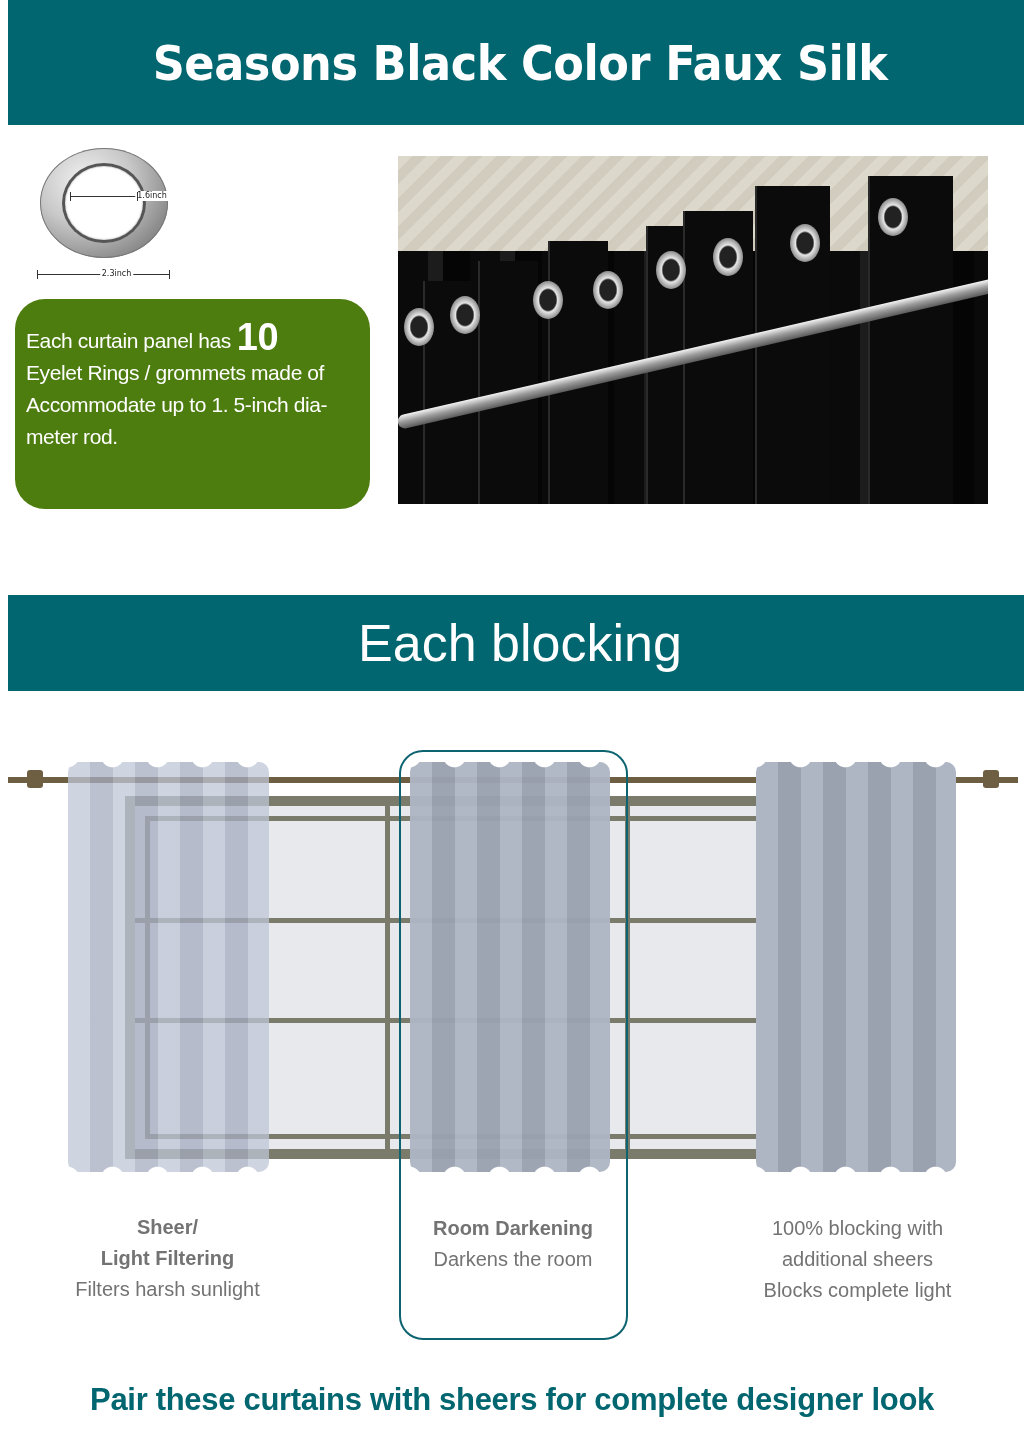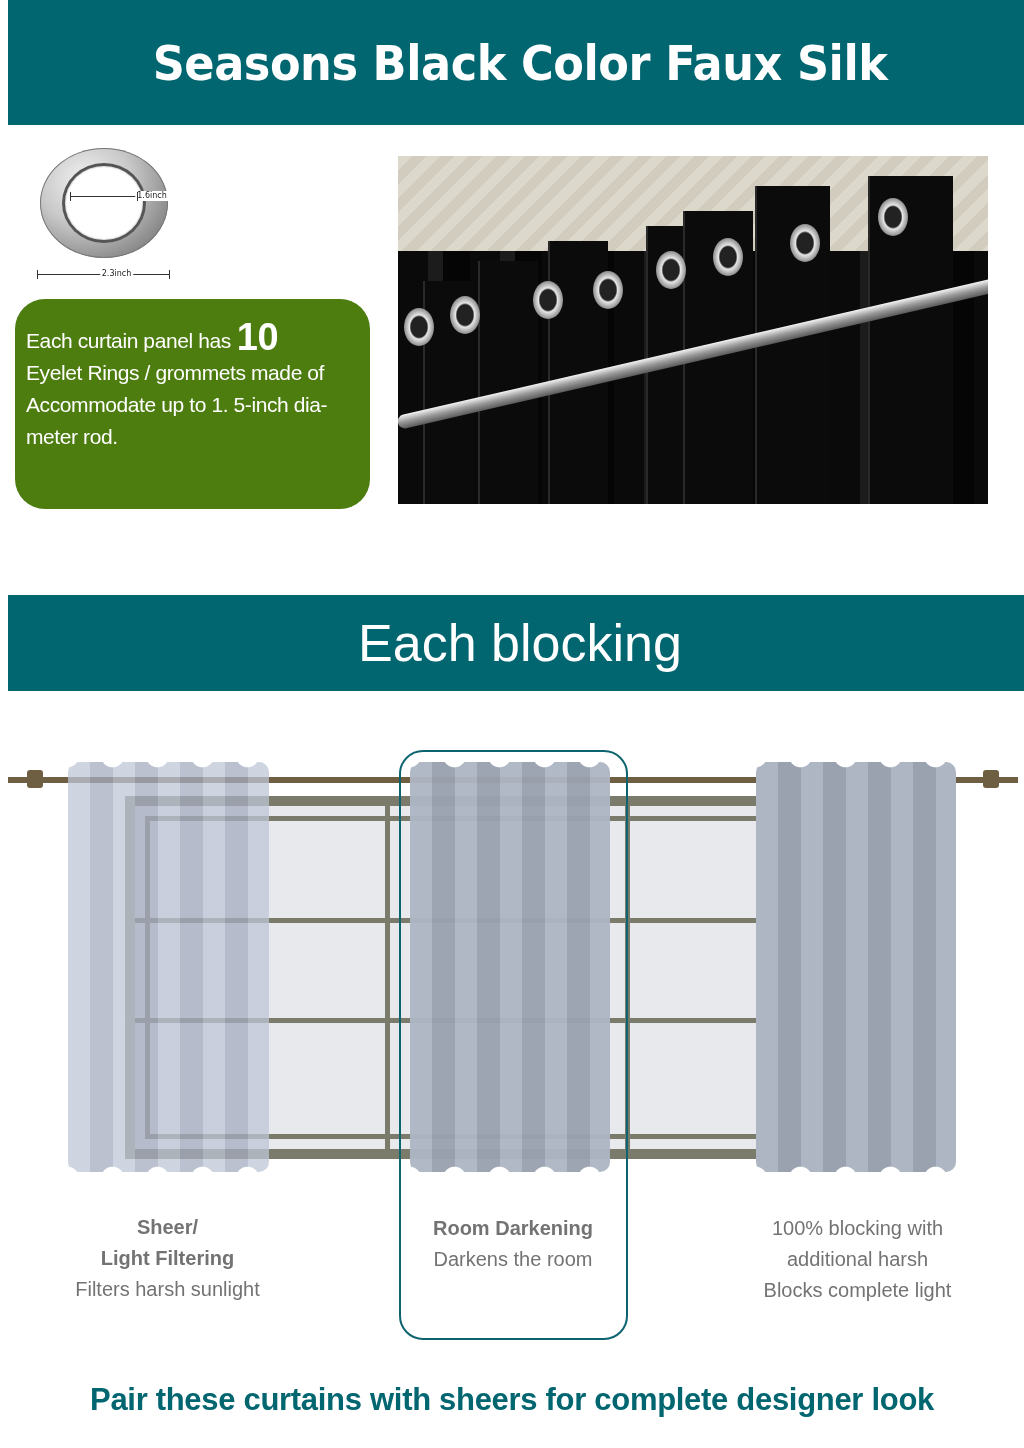--- a/index.html
+++ b/index.html
@@ -221,17 +221,17 @@
   <span class="cap-title">Sheer/</span>
   <span class="cap-title">Light Filtering</span>
   <span class="cap-line">Filters harsh sunlight</span>
 </div>
 <div class="caption cap-dark">
   <span class="cap-title">Room Darkening</span>
   <span class="cap-line">Darkens the room</span>
 </div>
 <div class="caption cap-block">
   <span class="cap-line">100% blocking with</span>
-  <span class="cap-line">additional harsh</span>
+  <span class="cap-line">additional sheers</span>
   <span class="cap-line">Blocks complete light</span>
 </div>
 
 <div class="footer">Pair these curtains with sheers for complete designer look</div>
 
 </body></html>

